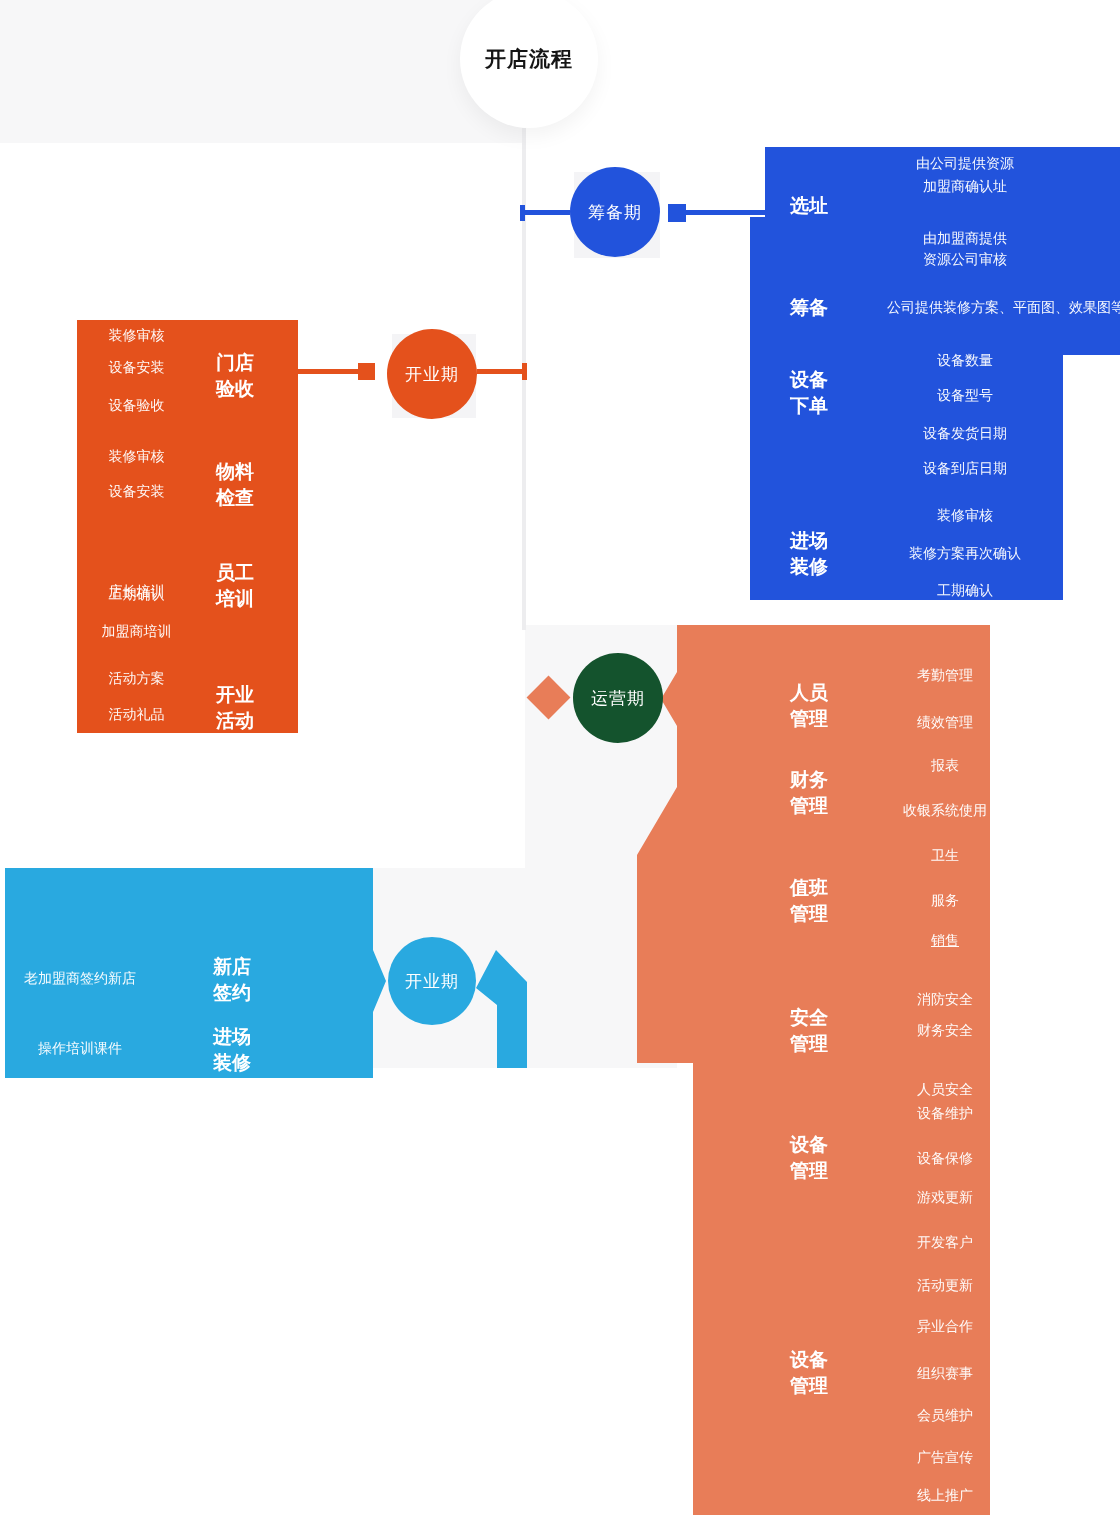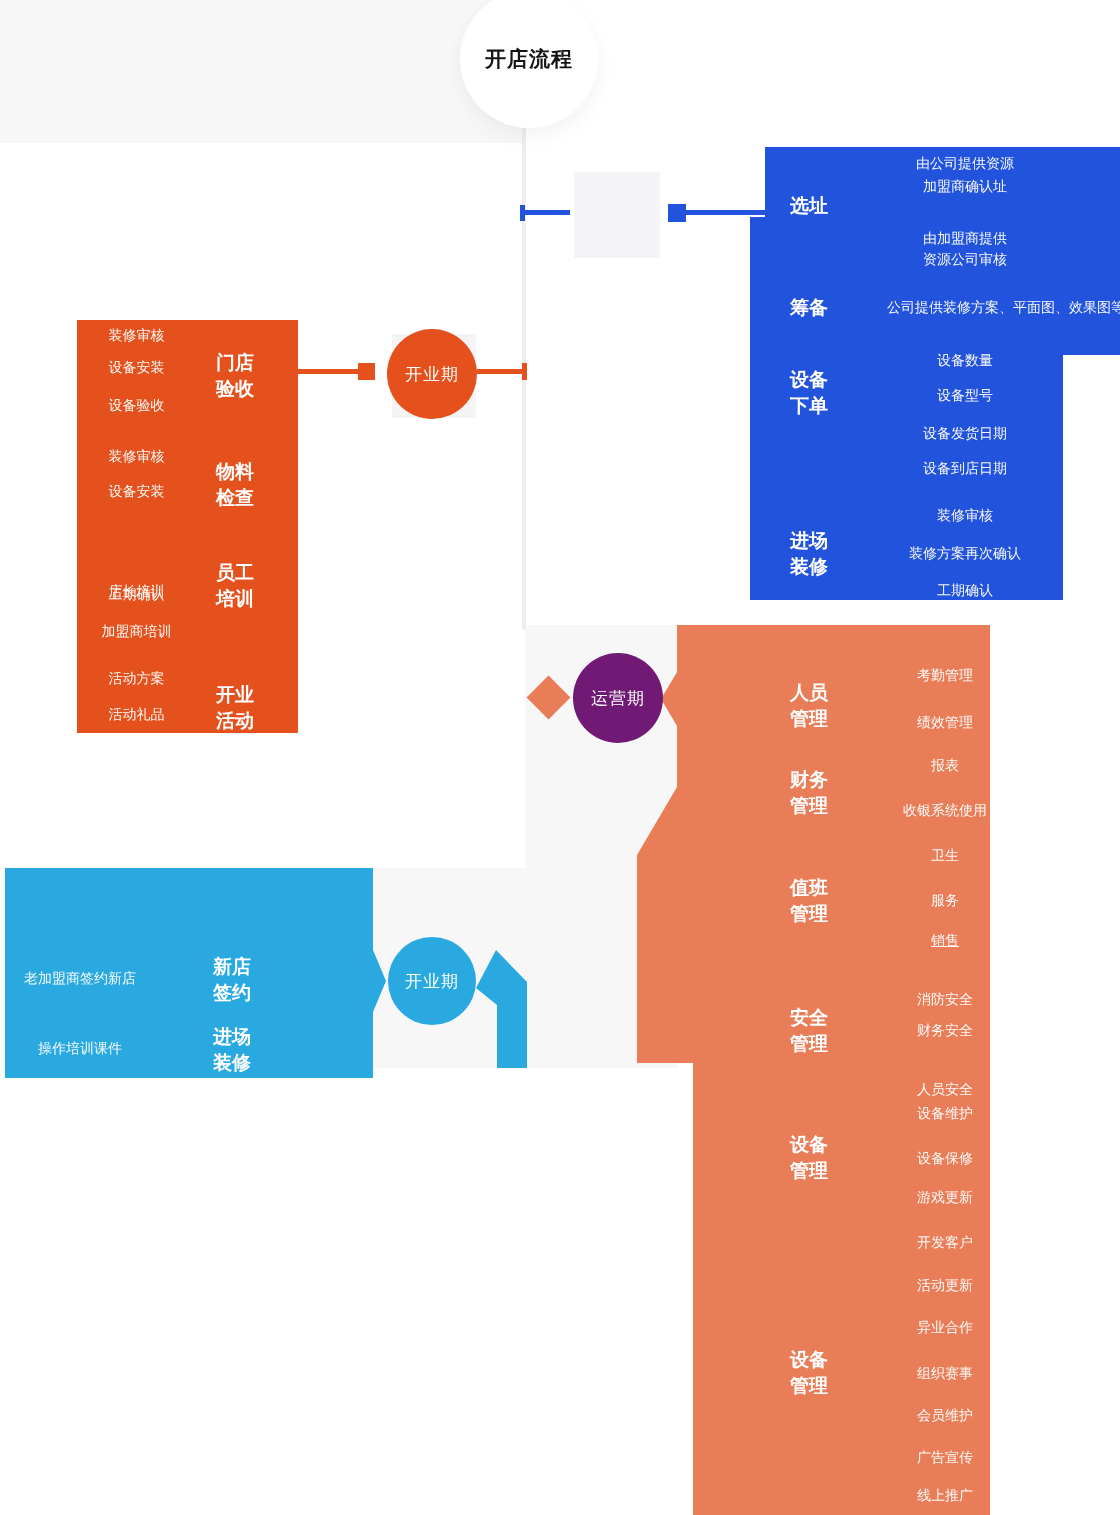--- a/index.html
+++ b/index.html
@@ -20,21 +20,21 @@
   .title-text{font-size:21px;font-weight:bold;color:#151515;letter-spacing:1px;}
   
   .stage-circle{
     position:absolute;width:90px;height:90px;border-radius:50%;
     display:flex;align-items:center;justify-content:center;
     color:#ffffff;font-size:17px;letter-spacing:1px;
   }
   .shadow-sq{position:absolute;background:#f4f4f6;}
   .c-blue{background:#2253dc;}
   .c-orange{background:#e4511c;}
-  .c-salmon{background:#701a75;}
+  .c-salmon{background:#14532d;}
   .c-cyan{background:#29a9e0;}
   
   .conn{position:absolute;}
   .diamond{position:absolute;left:533px;top:682px;width:31px;height:31px;background:#e87d58;transform:rotate(45deg);}
   
   .bluebox{position:absolute;background:#2253dc;}
   .orangebox{position:absolute;left:77px;top:320px;width:221px;height:413px;background:#e4511c;}
   .salmonbox{
     position:absolute;left:637px;top:625px;width:353px;height:890px;background:#e87d58;
     clip-path:polygon(40px 0,353px 0,353px 890px,56px 890px,56px 438px,0 438px,0 230px,40px 162px,40px 101px,24px 74px,40px 47px);
@@ -168,21 +168,21 @@
       <div class="item" style="top:267px;">服务</div>
       <div class="item" style="top:307px;text-decoration:underline;">销售</div>
       <div class="item" style="top:366px;">消防安全</div>
       <div class="item" style="top:397px;">财务安全</div>
       <div class="item" style="top:456px;">人员安全</div>
       <div class="item" style="top:480px;">设备维护</div>
       <div class="item" style="top:525px;">设备保修</div>
       <div class="item" style="top:564px;">游戏更新</div>
       <div class="item" style="top:609px;">开发客户</div>
       <div class="item" style="top:652px;">活动更新</div>
-      <div class="item" style="top:694px;">异业合作</div>
+      <div class="item" style="top:694px;font-family:Liberation Mono, monospace;">异业合作</div>
       <div class="item" style="top:740px;">组织赛事</div>
       <div class="item" style="top:782px;">会员维护</div>
       <div class="item" style="top:824px;">广告宣传</div>
       <div class="item" style="top:862px;">线上推广</div>
     </div>
   </div>
 
   <div class="cyanbox"></div>
   <div class="cyanarrow"></div>
   <div class="content" style="left:5px;top:868px;width:368px;height:210px;">
@@ -210,20 +210,23 @@
   <div class="conn c-orange" style="left:477px;top:369px;width:47px;height:5px;"></div>
   <div class="conn c-orange" style="left:522px;top:363px;width:5px;height:17px;"></div>
 
   <div class="diamond"></div>
 
   <div class="title-circle">
     <span class="title-text">开店流程</span>
   </div>
 
   <div class="shadow-sq" style="left:574px;top:172px;width:86px;height:86px;"></div>
+  <div class="stage-circle c-blue" style="left:570px;top:167px;">
+    <span>筹备期</span>
+  </div>
 
   <div class="shadow-sq" style="left:392px;top:334px;width:84px;height:84px;"></div>
   <div class="stage-circle c-orange" style="left:387px;top:329px;">
     <span>开业期</span>
   </div>
 
   <div class="stage-circle c-salmon" style="left:573px;top:653px;">
     <span>运营期</span>
   </div>
 

